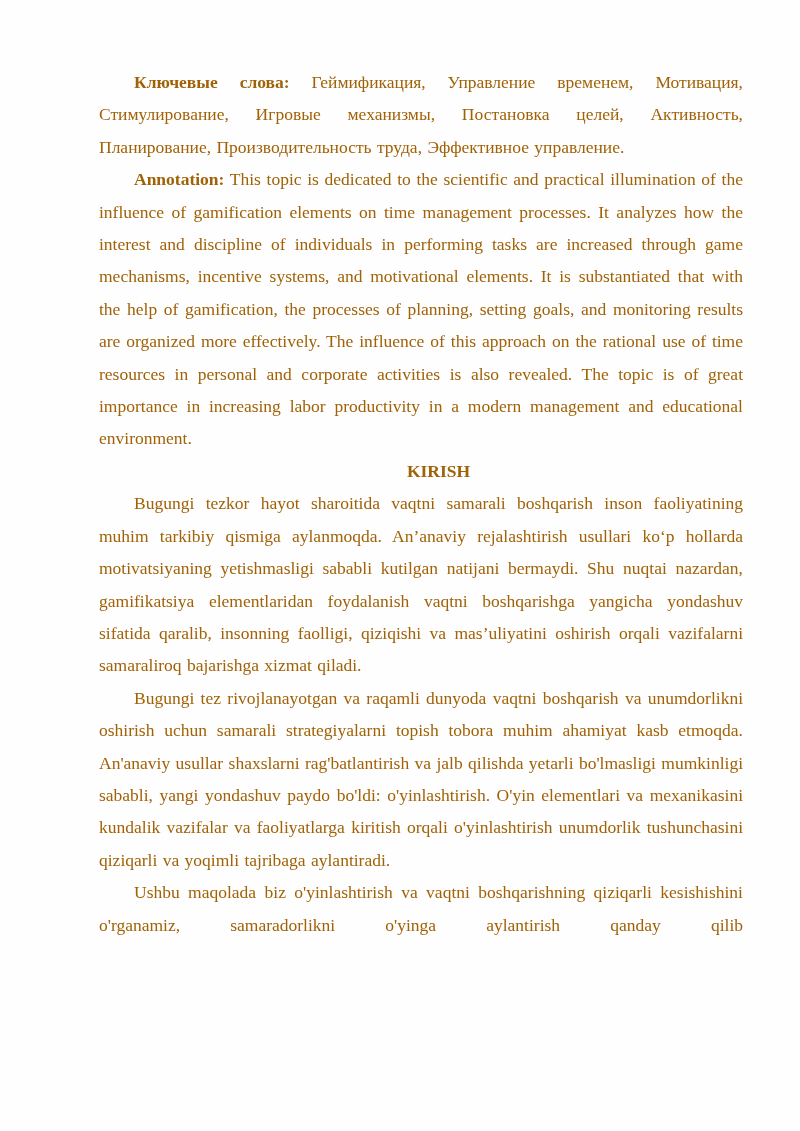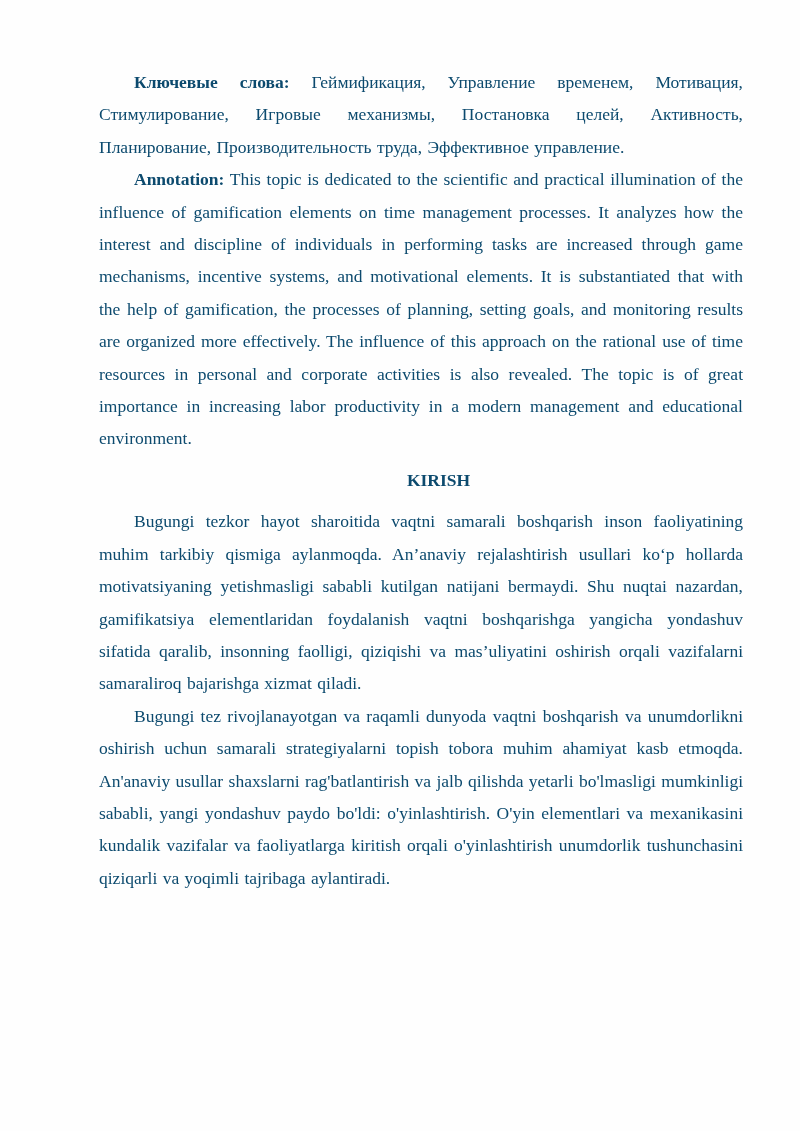--- a/index.html
+++ b/index.html
@@ -11,31 +11,31 @@
   }
   .page {
     box-sizing: border-box;
     width: 800px;
     height: 1131px;
     background: #fefefe;
     padding: 66px 57px 0 99px;
     font-family: "Liberation Serif", "DejaVu Serif", serif;
     font-size: 17.5px;
     line-height: 32.4px;
-    color: #0c4a6e;
+    color: #a16207;
     text-align: justify;
   }
   p.para {
     margin: 0;
     text-indent: 35px;
     word-spacing: 1px;
   }
   p.para .lead { font-weight: bold; }
   p.heading {
-    margin: 9px;
+    margin: 0;
     text-indent: 35px;
     text-align: center;
     font-weight: bold;
   }
   p.stretch-last { text-align-last: justify; }
 </style>
 </head>
 <body>
 
 <div class="page">
@@ -44,14 +44,15 @@
 
   <p class="para"><b class="lead">Annotation:</b><span> This topic is dedicated to the scientific and practical illumination of the influence of gamification elements on time management processes. It analyzes how the interest and discipline of individuals in performing tasks are increased through game mechanisms, incentive systems, and motivational elements. It is substantiated that with the help of gamification, the processes of planning, setting goals, and monitoring results are organized more effectively. The influence of this approach on the rational use of time resources in personal and corporate activities is also revealed. The topic is of great importance in increasing labor productivity in a modern management and educational environment.</span></p>
 
 
   <p class="heading">KIRISH</p>
 
   <p class="para">Bugungi tezkor hayot sharoitida vaqtni samarali boshqarish inson faoliyatining muhim tarkibiy qismiga aylanmoqda. An’anaviy rejalashtirish usullari ko‘p hollarda motivatsiyaning yetishmasligi sababli kutilgan natijani bermaydi. Shu nuqtai nazardan, gamifikatsiya elementlaridan foydalanish vaqtni boshqarishga yangicha yondashuv sifatida qaralib, insonning faolligi, qiziqishi va mas’uliyatini oshirish orqali vazifalarni samaraliroq bajarishga xizmat qiladi.</p>
 
   <p class="para">Bugungi tez rivojlanayotgan va raqamli dunyoda vaqtni boshqarish va unumdorlikni oshirish uchun samarali strategiyalarni topish tobora muhim ahamiyat kasb etmoqda. An'anaviy usullar shaxslarni rag'batlantirish va jalb qilishda yetarli bo'lmasligi mumkinligi sababli, yangi yondashuv paydo bo'ldi: o'yinlashtirish. O'yin elementlari va mexanikasini kundalik vazifalar va faoliyatlarga kiritish orqali o'yinlashtirish unumdorlik tushunchasini qiziqarli va yoqimli tajribaga aylantiradi.</p>
 
+  <p class="para stretch-last">Ushbu maqolada biz o'yinlashtirish va vaqtni boshqarishning qiziqarli kesishishini o'rganamiz, samaradorlikni o'yinga aylantirish qanday qilib</p>
 
 </div>
 
 </body></html>

